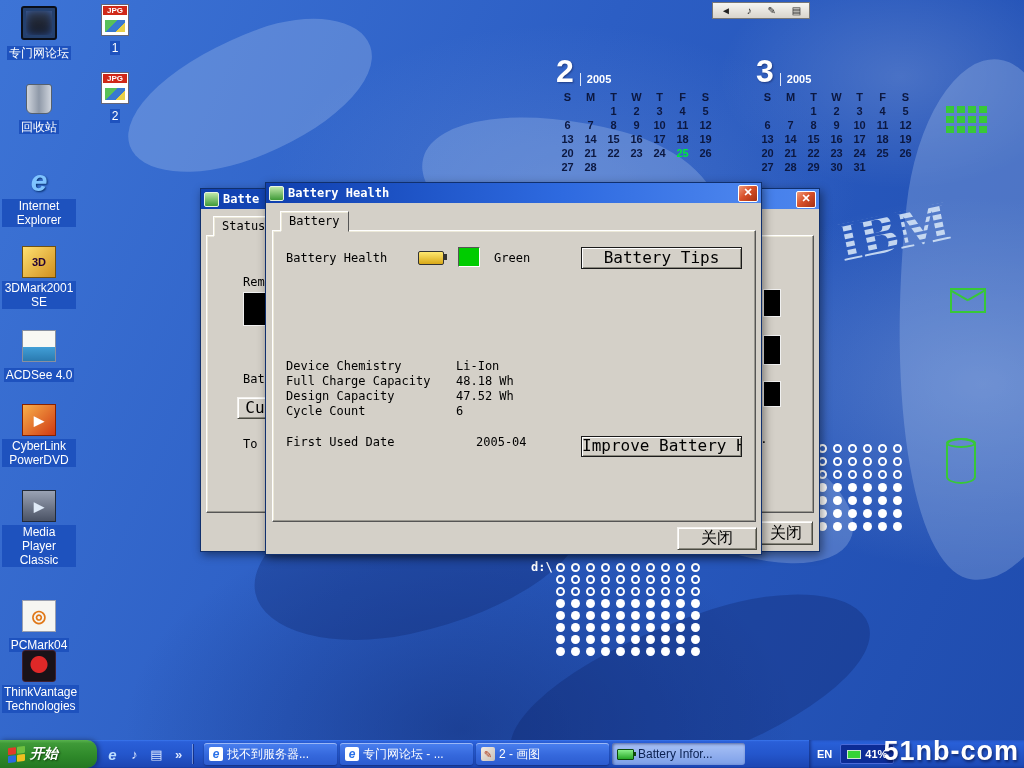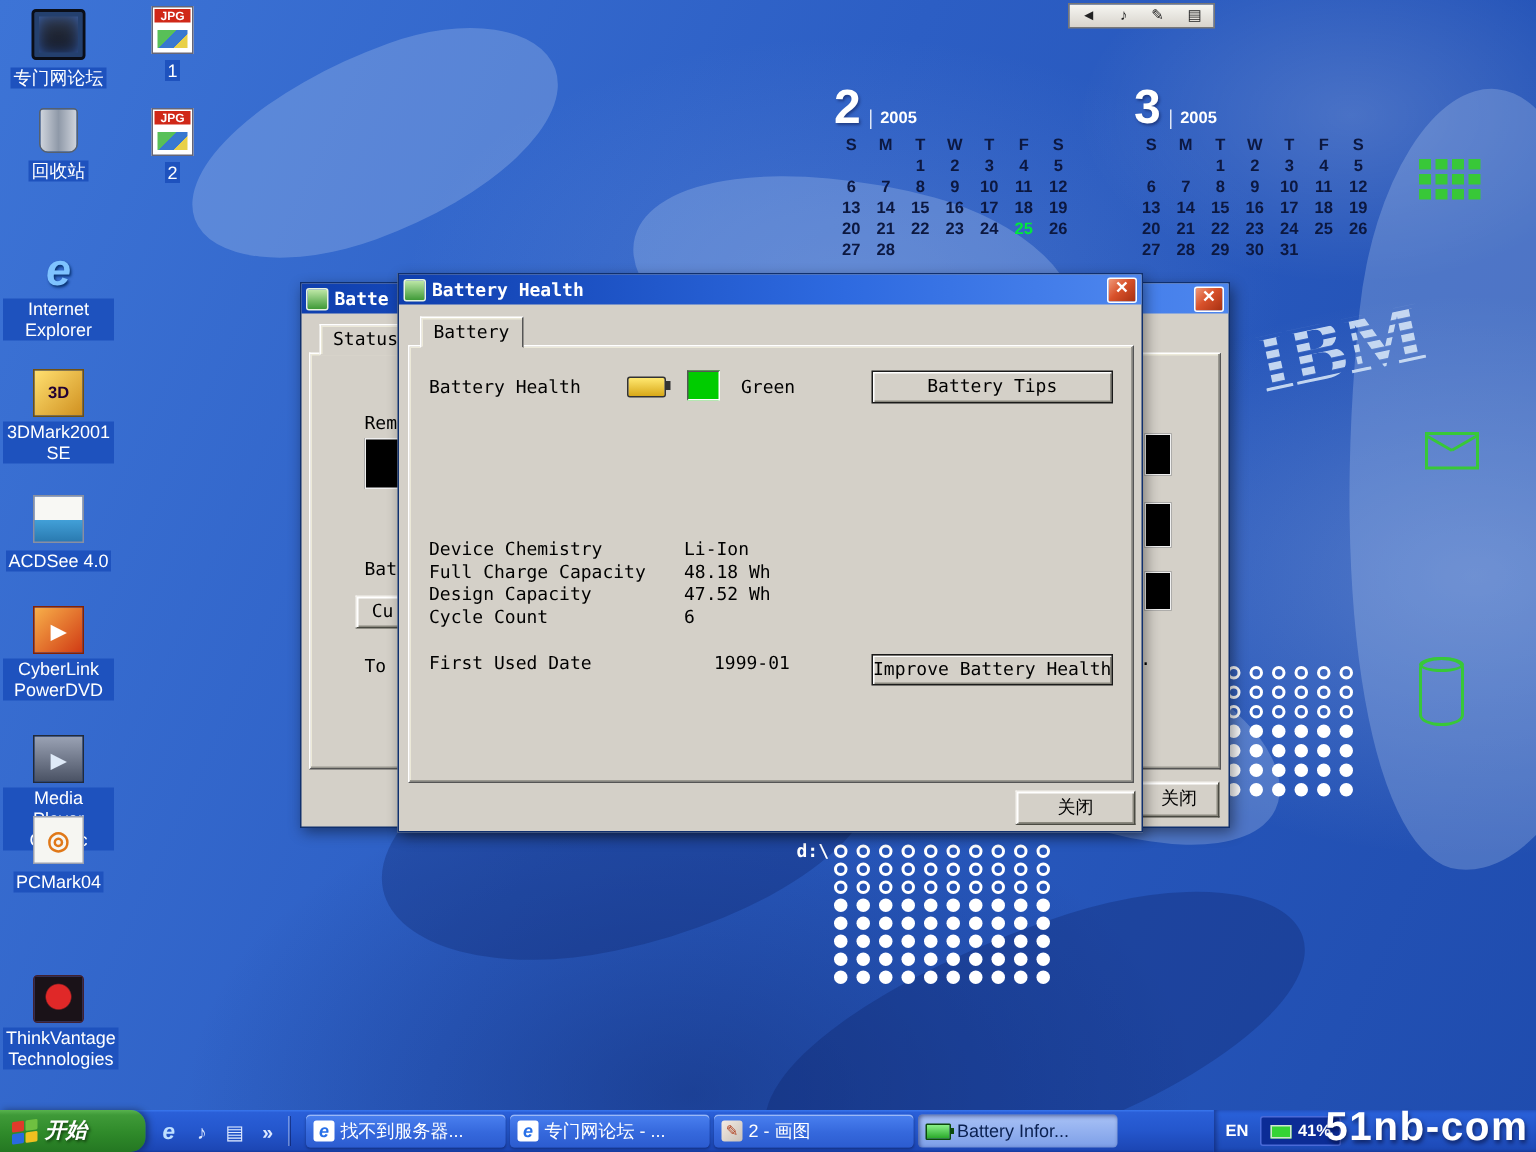--- a/index.html
+++ b/index.html
@@ -67,21 +67,21 @@
          white-space:nowrap;overflow:hidden;}
   .xbtn{width:18px;height:15px;background:linear-gradient(135deg,#f09a7a,#d8512a 45%,#a63012);
         border:1px solid #fff;border-radius:2px;color:#fff;font-size:11px;line-height:13px;text-align:center;
         font-weight:bold;flex:none;}
   .tab{position:absolute;background:#d4d0c8;border:1px solid;border-color:#fff #555 #d4d0c8 #fff;
        box-shadow:inset 1px 1px 0 #ece9d8;font-size:12px;font-family:"DejaVu Sans Mono",monospace;
        padding:2px 8px 3px;z-index:3;color:#000;}
   .tabpanel{position:absolute;background:#d4d0c8;border:1px solid;border-color:#fff #555 #555 #fff;
             box-shadow:inset -1px -1px 0 #9a9890, inset 1px 1px 0 #ece9d8;z-index:1;}
   .btn{position:absolute;background:#d4d0c8;border:1px solid;border-color:#f4f2ee #4a4a42 #4a4a42 #f4f2ee;
-       box-shadow:inset 1px 1px 0 #fff, inset -1px -1px 0 #8a887e;font-size:12px;text-align:center;
+       box-shadow:inset 1px 1px 0 #fff, inset -1px -1px 0 #8a887e;font-size:16px;text-align:center;
        font-family:"DejaVu Sans Mono",monospace;color:#000;z-index:4;overflow:hidden;white-space:nowrap;}
   .btn.btn-dark{border:1px solid #1a1a1a;}
   .sunkbox{position:absolute;background:#fff;border:1px solid;border-color:#6a6a6a #f0efe8 #f0efe8 #6a6a6a;
            box-shadow:inset 1px 1px 0 #3a3a3a;font-family:"DejaVu Sans Mono",monospace;font-size:12px;
            padding:3px 5px;color:#000;z-index:4;}
   .mrow{position:absolute;font-family:"DejaVu Sans Mono",monospace;font-size:12px;color:#000;z-index:4;
         white-space:nowrap;}
   .blackbox{position:absolute;background:#000;border:1px solid #f0f0f0;z-index:4;}
   .bat-glyph{position:absolute;width:24px;height:12px;background:linear-gradient(#ffe870,#d8a818);
              border:1px solid #333;border-radius:2px;z-index:4;}
@@ -320,27 +320,27 @@
 
 <div id="mini-toolbar">
   <span>◄</span>
   <span>♪</span>
   <span>✎</span>
   <span>▤</span>
 </div>
 
 <div>
     <div class="dicon" style="top: 6px;"><div class="di-img ic-my-computer"></div><div class="di-lbl">专门网论坛</div></div>
-    <div class="dicon" style="top: 72px;"><div class="di-img ic-recycle-bin"></div><div class="di-lbl">回收站</div></div>
+    <div class="dicon" style="top: 84px;"><div class="di-img ic-recycle-bin"></div><div class="di-lbl">回收站</div></div>
     <div class="dicon" style="top: 166px;"><div class="di-img ic-internet-explorer"></div><div class="di-lbl">Internet Explorer</div></div>
     <div class="dicon" style="top: 246px;"><div class="di-img ic-dmark"></div><div class="di-lbl">3DMark2001 SE</div></div>
     <div class="dicon" style="top: 330px;"><div class="di-img ic-acdsee"></div><div class="di-lbl">ACDSee 4.0</div></div>
     <div class="dicon" style="top: 404px;"><div class="di-img ic-powerdvd"></div><div class="di-lbl">CyberLink PowerDVD</div></div>
     <div class="dicon" style="top: 490px;"><div class="di-img ic-mpc"></div><div class="di-lbl">Media Player Classic</div></div>
-    <div class="dicon" style="top: 544px;"><div class="di-img ic-pcmark"></div><div class="di-lbl">PCMark04</div></div>
+    <div class="dicon" style="top: 600px;"><div class="di-img ic-pcmark"></div><div class="di-lbl">PCMark04</div></div>
     <div class="dicon" style="top: 650px;"><div class="di-img ic-thinkvantage"></div><div class="di-lbl">ThinkVantage Technologies</div></div>
   </div>
 <div>
     <div class="dicon file" style="top: 4px; left: 90px;"><div class="file-img" data-badge="JPG"></div><div class="di-lbl">1</div></div>
     <div class="dicon file" style="top: 72px; left: 90px;"><div class="file-img" data-badge="JPG"></div><div class="di-lbl">2</div></div>
   </div>
 
 <div>
     <div class="cal" style="left: 556px; top: 52px;">
       <div class="cal-top">
@@ -481,21 +481,21 @@
 
 
   <div id="battery-fields">
       <div class="frow" style="top: 0px;"><span class="flabel">Device Chemistry</span><span class="fvalue">Li-Ion</span></div>
       <div class="frow" style="top: 15px;"><span class="flabel">Full Charge Capacity</span><span class="fvalue">48.18 Wh</span></div>
       <div class="frow" style="top: 30px;"><span class="flabel">Design Capacity</span><span class="fvalue">47.52 Wh</span></div>
       <div class="frow" style="top: 45px;"><span class="flabel">Cycle Count</span><span class="fvalue">6</span></div>
     </div>
 
   <div class="mrow" style="left:20px;top:252px;">First Used Date</div>
-  <div class="mrow" style="left:210px;top:252px;">1999-01</div>
+  <div class="mrow" style="left:210px;top:252px;">2005-04</div>
   <div class="btn btn-dark" style="left:315px;top:253px;width:159px;height:19px;line-height:18px;">Improve Battery Health...</div>
 
   <div class="btn" style="left:411px;top:344px;width:78px;height:21px;line-height:20px;">关闭</div>
 </div>
 
 <div id="taskbar">
   <div id="start-button">
     <span class="flag">
         <span></span>
         <span></span>

